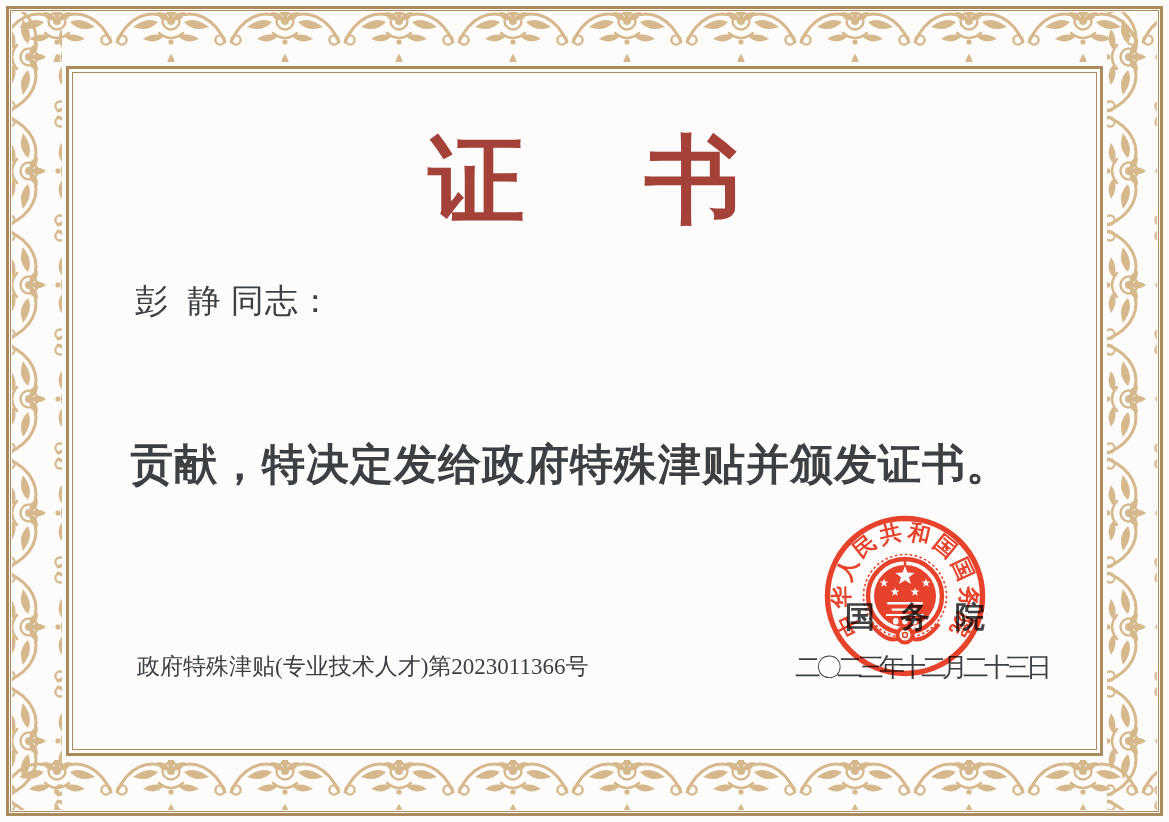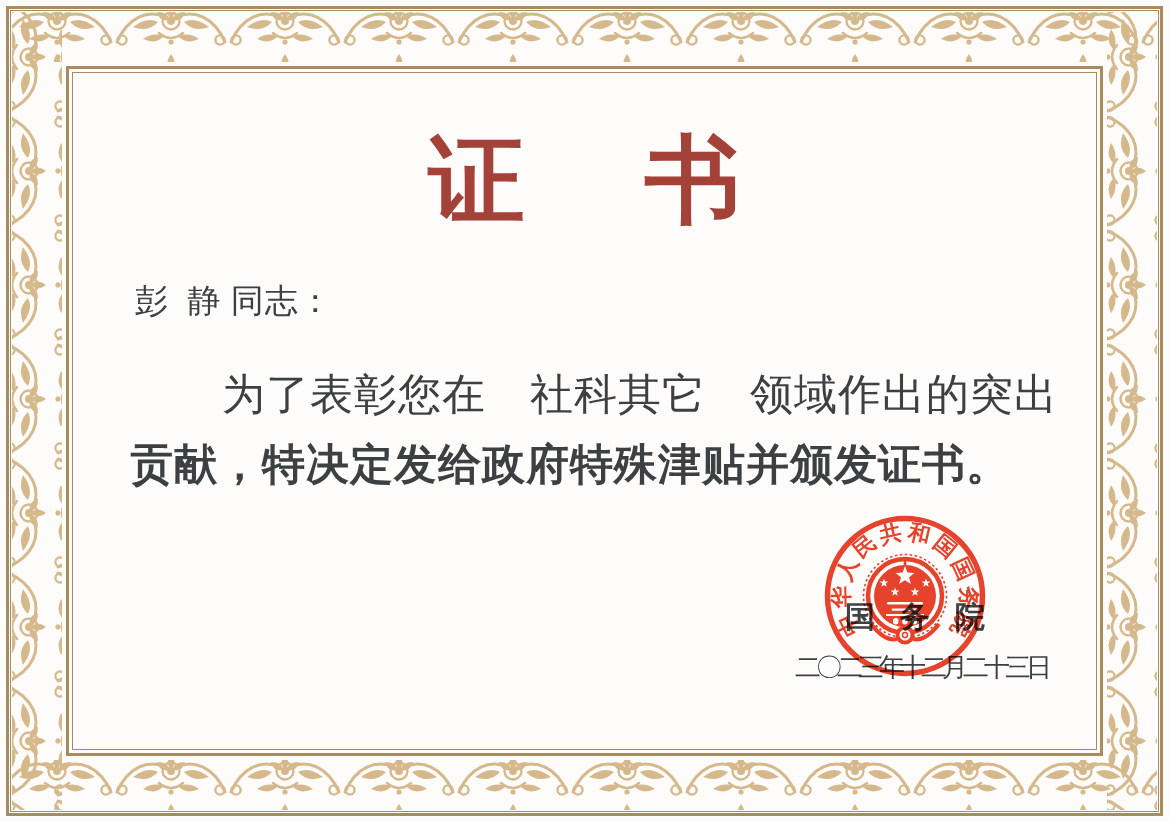--- a/index.html
+++ b/index.html
@@ -102,23 +102,23 @@
   <div class="inner-thick"></div>
   <div class="inner-thin"></div>
 
   <div class="title">
     <span>证</span>
     <span>书</span>
   </div>
 
   <div class="recipient pre">彭  静 同志：</div>
 
-  <div class="body-line body-1 pre">为了表彰您在　社科其它　领域作出的突出</div>
   <div class="body-line body-2 pre">贡献，特决定发给政府特殊津贴并颁发证书。</div>
 
+  <div class="serial">政府特殊津贴(专业技术人才)第2023011366号</div>
 
   <div class="date">二〇二三年十二月二十三日</div>
 
   <div class="seal-overlay">国务院</div>
 
   <svg class="seal" viewBox="0 0 180 180">
     <circle cx="90" cy="90" r="77.5" fill="none" class="seal-stroke" stroke-width="5.5"></circle>
     <g id="ring-text">
         <text x="32.975582451944454" y="119.05539198333099" transform="rotate(-117 32.975582451944454 119.05539198333099)" class="ring-char">中</text>
         <text x="26.00974750999096" y="91.11695401198614" transform="rotate(-91 26.00974750999096 91.11695401198614)" class="ring-char">华</text>

